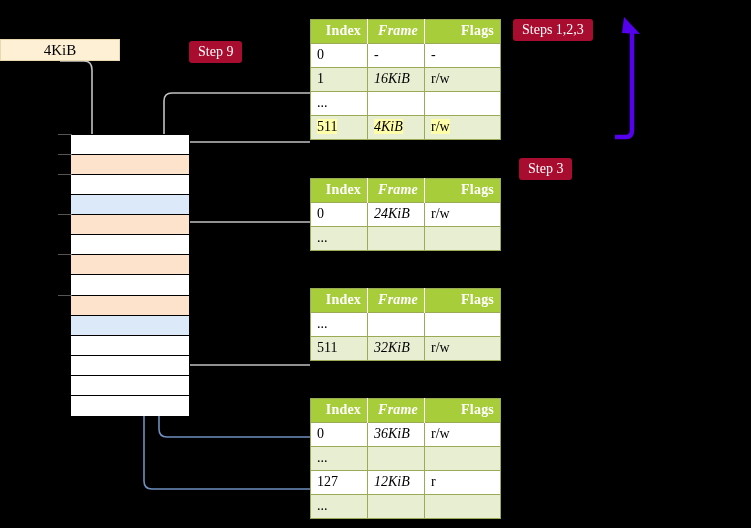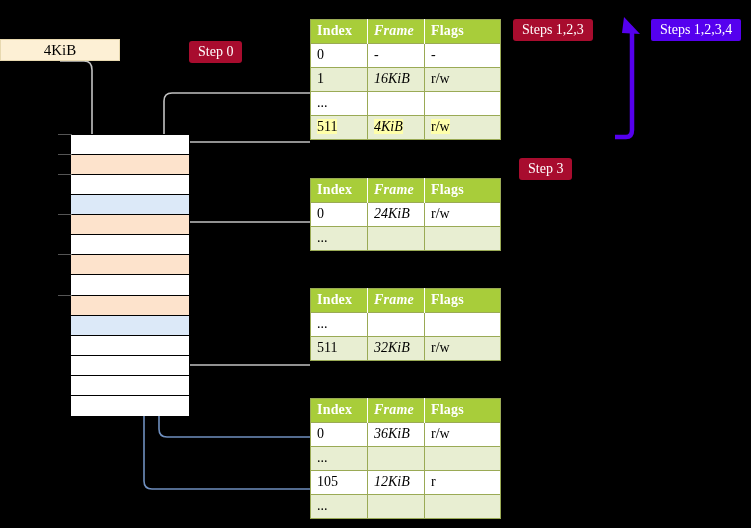--- a/index.html
+++ b/index.html
@@ -81,21 +81,21 @@
     border-collapse: collapse;
     background: #ffffff;
     border: 1px solid #9aaa55;
     font-size: 14px;
     table-layout: fixed;
   }
   .ptable th {
     background: #a8cd3a;
     color: #ffffff;
     font-weight: bold;
-    text-align: left;
+    text-align: right;
     padding: 3px 6px 4px 6px;
     border-right: 1px solid #ffffff;
     font-size: 14px;
     height: 24px;
     letter-spacing: 0.2px;
   }
   .ptable th:last-child { border-right: none; }
   .ptable td {
     padding: 3px 6px 4px 6px;
     border-right: 1px solid #9aaa55;
@@ -156,34 +156,31 @@
 
     <path d="M615,137 H626 Q632,137 632,130 V33 Q632,27 626,25" stroke="#5500ee" stroke-width="4.5" fill="none" stroke-linecap="butt"></path>
     <path d="M624,17 L640,34 L622,33 Z" fill="#5500ee"></path>
   </svg>
 
   <div class="sizebox" style="left:0px; top:39px; width:120px;">
     <span>4KiB</span>
   </div>
 
   <div class="badge crimson" style="left:189px; top:41px;">
-    <span>Step 0</span>
+    <span>Step 9</span>
   </div>
 
   <div class="badge crimson" style="left:519px; top:158px;">
     <span>Step 3</span>
   </div>
 
   <div class="badge crimson" style="left:513px; top:19px;">
     <span>Steps 1,2,3</span>
   </div>
 
-  <div class="badge violet" style="left:651px; top:19px;">
-    <span>Steps 1,2,3,4</span>
-  </div>
 
   <div id="memgrid" style="left:70px; top:134px; width:120px; height:281px;">
       <div class="memrow" style="top: 0px; height: 20.0714px;"></div>
       <div class="memrow orange" style="top: 20.0714px; height: 20.0714px;"></div>
       <div class="memrow" style="top: 40.1429px; height: 20.0714px;"></div>
       <div class="memrow blue" style="top: 60.2143px; height: 20.0714px;"></div>
       <div class="memrow orange" style="top: 80.2857px; height: 20.0714px;"></div>
       <div class="memrow" style="top: 100.357px; height: 20.0714px;"></div>
       <div class="memrow orange" style="top: 120.429px; height: 20.0714px;"></div>
       <div class="memrow" style="top: 140.5px; height: 20.0714px;"></div>
@@ -290,21 +287,21 @@
             <td class="cell-idx">0</td>
             <td class="cell-frame">36KiB</td>
             <td class="cell-flags">r/w</td>
           </tr>
           <tr class="alt">
             <td class="cell-idx">...</td>
             <td class="cell-frame"></td>
             <td class="cell-flags"></td>
           </tr>
           <tr>
-            <td class="cell-idx">105</td>
+            <td class="cell-idx">127</td>
             <td class="cell-frame">12KiB</td>
             <td class="cell-flags">r</td>
           </tr>
           <tr class="alt">
             <td class="cell-idx">...</td>
             <td class="cell-frame"></td>
             <td class="cell-flags"></td>
           </tr>
         </tbody>
       </table>

